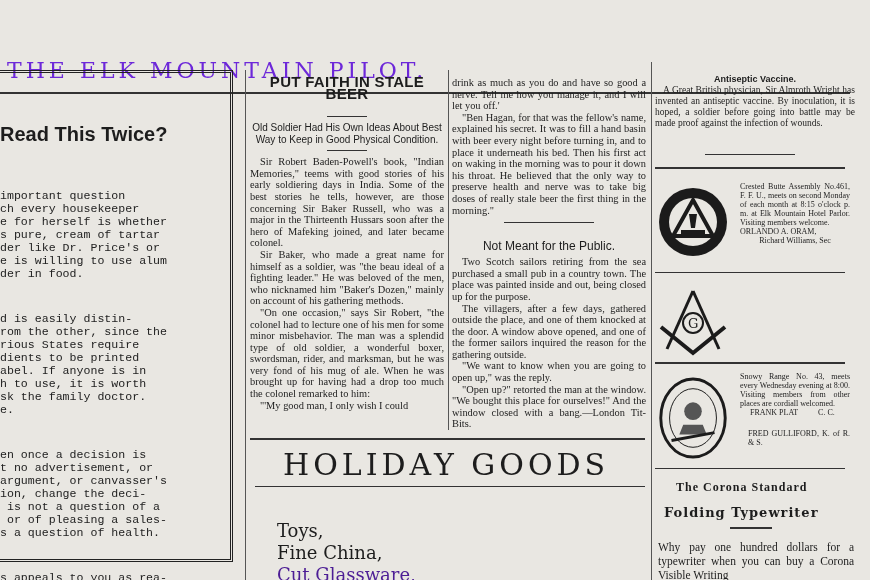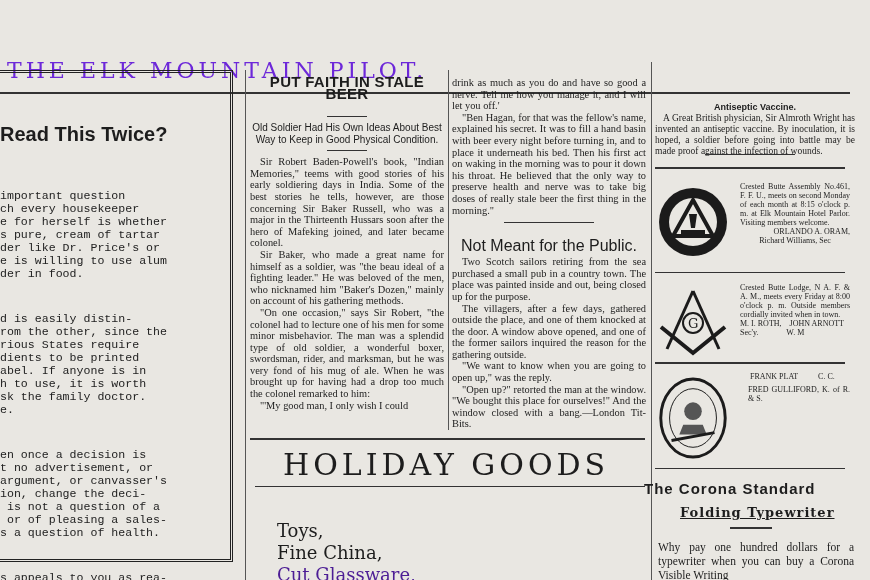--- a/index.html
+++ b/index.html
@@ -67,26 +67,26 @@
     position: absolute; left: 655px; width: 200px; height: 80px;
   }
   .emblem {
     position: absolute; left: 2px; top: 4px; width: 72px; height: 72px;
   }
   .lodge-text {
     position: absolute; left: 85px; top: 0; width: 110px;
     font-size: 8px; line-height: 9px; text-align: justify;
   }
   .corona-title {
-    position: absolute; left: 644px; top: 480px;
-    font-family: Liberation Sans, sans-serif; font-weight: bold; font-size: 15px; letter-spacing: 1px;
+    position: absolute; left: 676px; top: 480px;
+    font-family: Liberation Serif, serif; font-weight: bold; font-size: 12px; letter-spacing: 1px;
   }
   .corona-sub {
-    position: absolute; left: 680px; top: 505px;
-    font-family: "DejaVu Serif", serif; font-weight: bold; font-size: 13px; letter-spacing: 1px; text-decoration: underline;
+    position: absolute; left: 664px; top: 505px;
+    font-family: "DejaVu Serif", serif; font-weight: bold; font-size: 13px; letter-spacing: 1px;
   }
   .corona-body {
     position: absolute; left: 658px; top: 540px; width: 196px;
     font-size: 11.5px; line-height: 14px; text-align: justify;
   }
 </style>
 </head>
 <body>
 
 <div class="masthead">THE ELK MOUNTAIN PILOT.</div>
@@ -138,87 +138,83 @@
   <p>Sir Robert Baden-Powell's book, "Indian Memories," teems with good stories of his early soldiering days in India. Some of the best stories he tells, however, are those concerning Sir Baker Russell, who was a major in the Thirteenth Hussars soon after the hero of Mafeking joined, and later became colonel.</p>
   <p>Sir Baker, who made a great name for himself as a soldier, was "the beau ideal of a fighting leader." He was beloved of the men, who nicknamed him "Baker's Dozen," mainly on account of his gathering methods.</p>
   <p>"On one occasion," says Sir Robert, "the colonel had to lecture one of his men for some minor misbehavior. The man was a splendid type of old soldier, a wonderful boxer, swordsman, rider, and marksman, but he was very fond of his mug of ale. When he was brought up for having had a drop too much the colonel remarked to him:</p>
   <p>"'My good man, I only wish I could</p>
 </div>
 
 <div class="col" style="left:452px; top:77px; width:194px;">
   <p style="text-indent:0">drink as much as you do and have so good a nerve. Tell me how you manage it, and I will let you off.'</p>
   <p>"Ben Hagan, for that was the fellow's name, explained his secret. It was to fill a hand basin with beer every night before turning in, and to place it underneath his bed. Then his first act on waking in the morning was to pour it down his throat. He believed that the only way to preserve health and nerve was to take big doses of really stale beer the first thing in the morning."</p>
   <div class="short-rule" style="width:90px; margin:6px auto 4px;"></div>
-  <div class="subhead" style="font-size:16px;margin-top:17px;">Not Meant for the Public.</div>
+  <div class="subhead" style="font-size:12px;margin-top:17px;">Not Meant for the Public.</div>
   <p>Two Scotch sailors retiring from the sea purchased a small pub in a country town. The place was painted inside and out, being closed up for the purpose.</p>
   <p>The villagers, after a few days, gathered outside the place, and one of them knocked at the door. A window above opened, and one of the former sailors inquired the reason for the gathering outside.</p>
   <p>"We want to know when you are going to open up," was the reply.</p>
   <p>"Open up?" retorted the man at the window. "We bought this place for ourselves!" And the window closed with a bang.—London Tit-Bits.</p>
 </div>
 
 <div class="hrule" style="left:250px; top:438px; width:395px;"></div>
 <div class="holiday">HOLIDAY GOODS</div>
 <div class="hrule" style="left:255px; top:486px; width:390px; height:1px;"></div>
 <div class="holiday-list">
   <div>Toys,</div>
   <div>Fine China,</div>
   <div style="color:#4c1d95">Cut Glassware,</div>
   <div class="extra">Smokers' Articles</div>
 </div>
 
-<div class="rcol" style="top:74px;margin-top:28px;">
+<div class="rcol" style="top:74px;">
   <div style="font-family:'Liberation Sans',sans-serif; font-weight:bold; font-size:9px; text-align:center;">Antiseptic Vaccine.</div>
   <div style="text-indent:8px; text-align:justify;">A Great British physician, Sir Almroth Wright has invented an antiseptic vaccine. By inoculation, it is hoped, a soldier before going into battle may be made proof against the infection of wounds.</div>
 </div>
 <div class="hrule" style="left:705px; top:154px; width:90px; height:1px;"></div>
 <div class="hrule" style="left:655px; top:167px; width:190px;"></div>
 
 <div class="lodge" style="top:182px;">
   <svg class="emblem" viewBox="0 0 72 72">
     <circle cx="36" cy="36" r="34" fill="#1b1b1b"></circle>
     <circle cx="36" cy="36" r="24" fill="#e9e7e2"></circle>
     <polygon points="36,14 56,50 16,50" fill="none" stroke="#1b1b1b" stroke-width="4"></polygon>
     <rect x="24" y="44" width="24" height="5" fill="#1b1b1b"></rect>
     <path d="M32 28 L40 28 L38 42 L34 42 Z" fill="#1b1b1b"></path>
   </svg>
   <div class="lodge-text">
     <div>Crested Butte Assembly No.461, F. F. U., meets on second Monday of each month at 8:15 o'clock p. m. at Elk Mountain Hotel Parlor. Visiting members welcome.</div>
-    <div style="text-align:right">ORLANDO A. ORAM,</div>
+    <div style="text-align:left">ORLANDO A. ORAM,</div>
     <div style="text-align:center">Richard Williams, Sec</div>
   </div>
 </div>
 <div class="hrule" style="left:655px; top:272px; width:190px; height:1px;"></div>
 
 <div class="lodge" style="top:283px;">
   <svg class="emblem" viewBox="0 0 72 72">
     <line x1="36" y1="4" x2="10" y2="62" stroke="#1b1b1b" stroke-width="3"></line>
     <line x1="36" y1="4" x2="62" y2="62" stroke="#1b1b1b" stroke-width="3"></line>
     <polyline points="4,40 36,66 68,40" fill="none" stroke="#1b1b1b" stroke-width="4"></polyline>
     <circle cx="36" cy="36" r="10" fill="none" stroke="#1b1b1b" stroke-width="2"></circle>
     <text x="31" y="41" font-size="13" font-family="DejaVu Serif, serif" fill="#1b1b1b">G</text>
   </svg>
-  <div class="lodge-text">
-    <div>Crested Butte Lodge, N A. F. &amp; A. M., meets every Friday at 8:00 o'clock p. m. Outside members cordially invited when in town.</div>
-    <div style="white-space:pre">M. I. ROTH,    JOHN ARNOTT</div>
-    <div style="white-space:pre">Sec'y.              W. M</div>
-  </div>
 </div>
 <div class="hrule" style="left:655px; top:362px; width:190px;"></div>
 
 <div class="lodge" style="top:372px; height:90px;">
   <svg class="emblem" viewBox="0 0 72 86" style="height:84px;">
     <ellipse cx="36" cy="43" rx="33" ry="40" fill="none" stroke="#1b1b1b" stroke-width="3"></ellipse>
     <ellipse cx="36" cy="43" rx="24" ry="30" fill="none" stroke="#1b1b1b" stroke-width="1"></ellipse>
     <circle cx="36" cy="36" r="9" fill="#555"></circle>
     <path d="M22 60 L50 60 L46 50 L26 50 Z" fill="#555"></path>
     <line x1="14" y1="66" x2="58" y2="58" stroke="#1b1b1b" stroke-width="3"></line>
   </svg>
   <div class="lodge-text">
+    <div>Snowy Range No. 43, meets every Wednesday evening at 8:00. Visiting members from other places are cordiall welcomed.</div>
     <div style="white-space:pre; padding-left:10px;">FRANK PLAT          C. C.</div>
-    <div style="padding-left:8px; margin-top:4px;">FRED GULLIFORD, K. of R. &amp; S.</div>
+    <div style="padding-left:8px; margin-top:12px;">FRED GULLIFORD, K. of R. &amp; S.</div>
   </div>
 </div>
 <div class="hrule" style="left:655px; top:468px; width:190px; height:1px;"></div>
 
 <div class="corona-title">The Corona Standard</div>
 <div class="corona-sub">Folding Typewriter</div>
 <div class="hrule" style="left:730px; top:527px; width:42px;"></div>
 <div class="corona-body">Why pay one hundred dollars for a typewriter when you can buy a Corona Visible Writing</div>
 
 </body></html>

